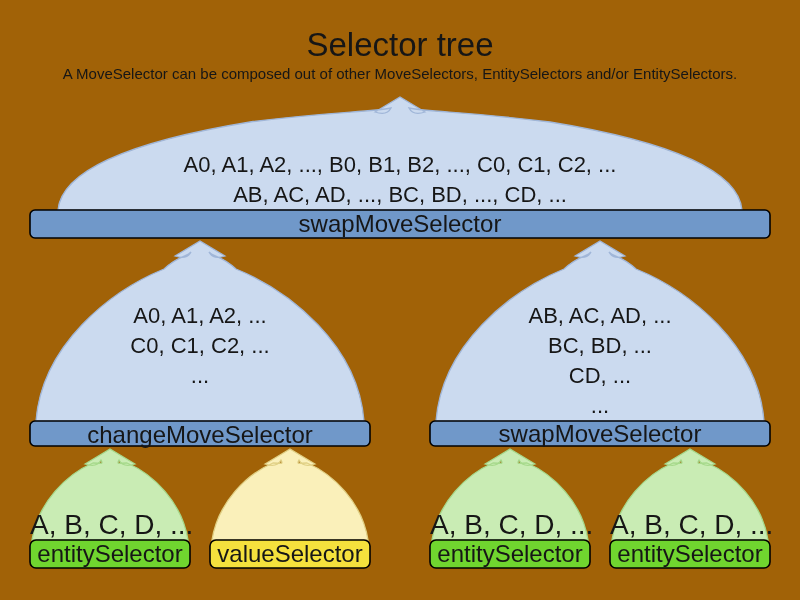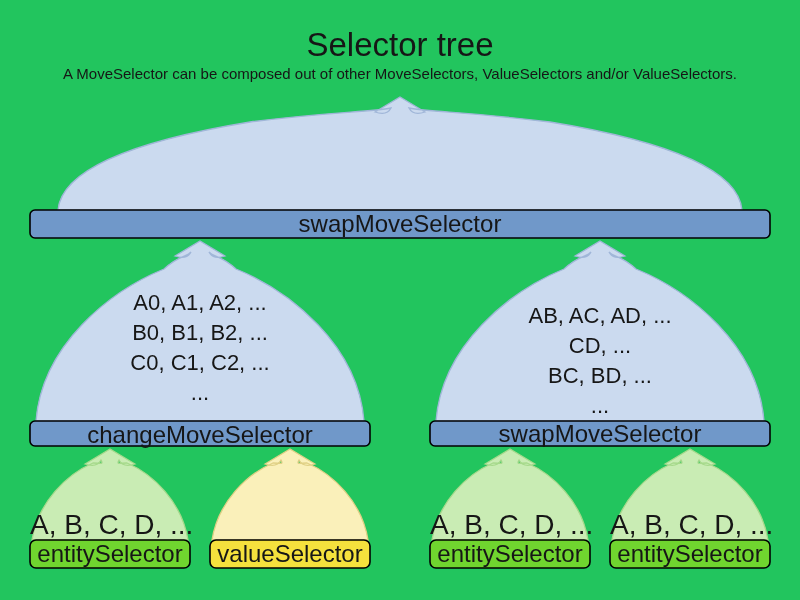--- a/index.html
+++ b/index.html
@@ -1,31 +1,31 @@
 <!DOCTYPE html>
 <html><head>
 <meta charset="utf-8">
 <style>
   html,body{margin:0;padding:0;background:#ffffff;}
   .canvas{
     position:relative;width:800px;height:600px;overflow:hidden;
     font-family:"Liberation Sans","DejaVu Sans",sans-serif;
-    color:#161616;background:#22c55e;
+    color:#161616;background:#a16207;
   }
   .layer{position:absolute;left:0;top:0;}
   .txt{position:absolute;text-align:center;white-space:nowrap;}
   .title{left:0;top:27px;width:800px;font-size:33px;line-height:36px;}
   .subtitle{left:0;top:65px;width:800px;font-size:15px;line-height:18px;}
   .dome-lines{font-size:22px;line-height:30px;}
   .bar-label{font-size:24px;display:flex;align-items:center;justify-content:center;}
   
   .union-lines{left:30px;top:150px;width:740px;}
   .union-label{left:30px;top:210px;width:740px;height:28px;}
   
-  .change-lines{left:30px;top:288px;width:340px;}
+  .change-lines{left:30px;top:301px;width:340px;}
   .swap-lines{left:430px;top:301px;width:340px;}
   .change-label{left:30px;top:421px;width:340px;height:27px;}
   .swap-label{left:430px;top:421px;width:340px;height:25px;}
   
   .items-label{font-size:28px;top:512px;height:26px;line-height:26px;}
   .leaf-label{top:540px;height:28px;border-radius:11px;}
   .e1{left:30px;width:160px;} .v1{left:210px;width:160px;}
   .e2{left:430px;width:160px;} .e3{left:610px;width:160px;}
   
   .dome{stroke-width:1.3;}
@@ -72,36 +72,39 @@
     <rect class="bar" x="30" y="210" width="740" height="28" rx="5" fill="#7098c9"></rect>
     <rect class="bar" x="30" y="421" width="340" height="25" rx="5" fill="#7098c9"></rect>
     <rect class="bar" x="430" y="421" width="340" height="25" rx="5" fill="#7098c9"></rect>
     <rect class="bar" x="30" y="540" width="160" height="28" rx="6" fill="#70d52f"></rect>
     <rect class="bar" x="210" y="540" width="160" height="28" rx="6" fill="#f5e13d"></rect>
     <rect class="bar" x="430" y="540" width="160" height="28" rx="6" fill="#70d52f"></rect>
     <rect class="bar" x="610" y="540" width="160" height="28" rx="6" fill="#70d52f"></rect>
   </svg>
 
   <div class="txt title">Selector tree</div>
-  <div class="txt subtitle">A MoveSelector can be composed out of other MoveSelectors, ValueSelectors and/or ValueSelectors.</div>
+  <div class="txt subtitle">A MoveSelector can be composed out of other MoveSelectors, EntitySelectors and/or EntitySelectors.</div>
 
+  <div class="txt dome-lines union-lines">
+    <div>A0, A1, A2, ..., B0, B1, B2, ..., C0, C1, C2, ...</div>
+    <div>AB, AC, AD, ..., BC, BD, ..., CD, ...</div>
+  </div>
   <div class="txt bar-label union-label">swapMoveSelector</div>
 
   <div class="txt dome-lines change-lines">
     <div>A0, A1, A2, ...</div>
-    <div>B0, B1, B2, ...</div>
     <div>C0, C1, C2, ...</div>
     <div>...</div>
   </div>
   <div class="txt bar-label change-label">changeMoveSelector</div>
 
   <div class="txt dome-lines swap-lines">
     <div>AB, AC, AD, ...</div>
+    <div>BC, BD, ...</div>
     <div>CD, ...</div>
-    <div>BC, BD, ...</div>
     <div>...</div>
   </div>
   <div class="txt bar-label swap-label">swapMoveSelector</div>
 
   <div class="txt items-label e1">A, B, C, D, ...</div>
   <div class="txt items-label e2">A, B, C, D, ...</div>
   <div class="txt items-label e3">A, B, C, D, ...</div>
 
   <div class="txt bar-label leaf-label e1">entitySelector</div>
   <div class="txt bar-label leaf-label v1">valueSelector</div>

